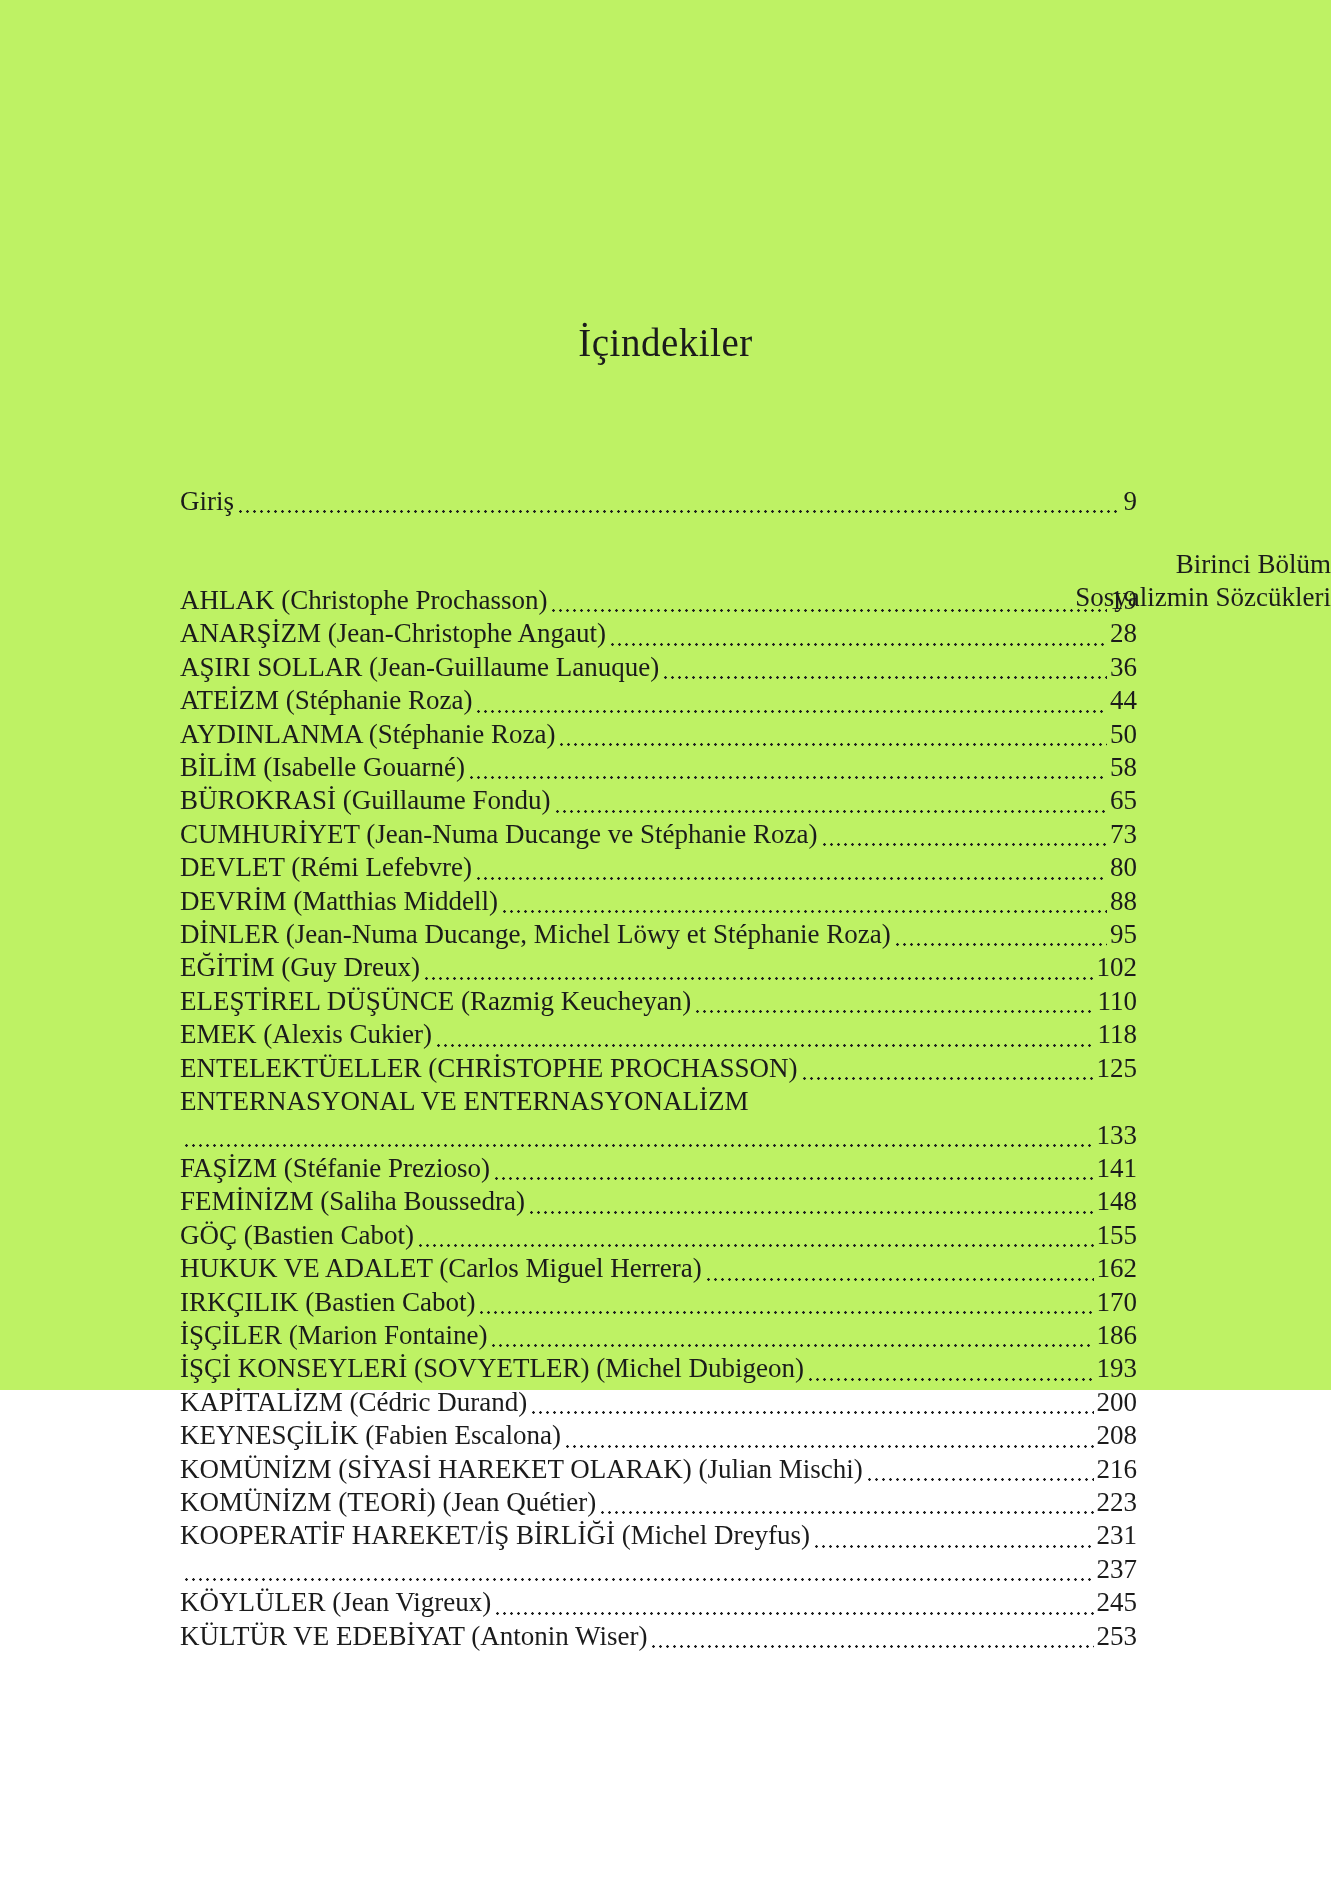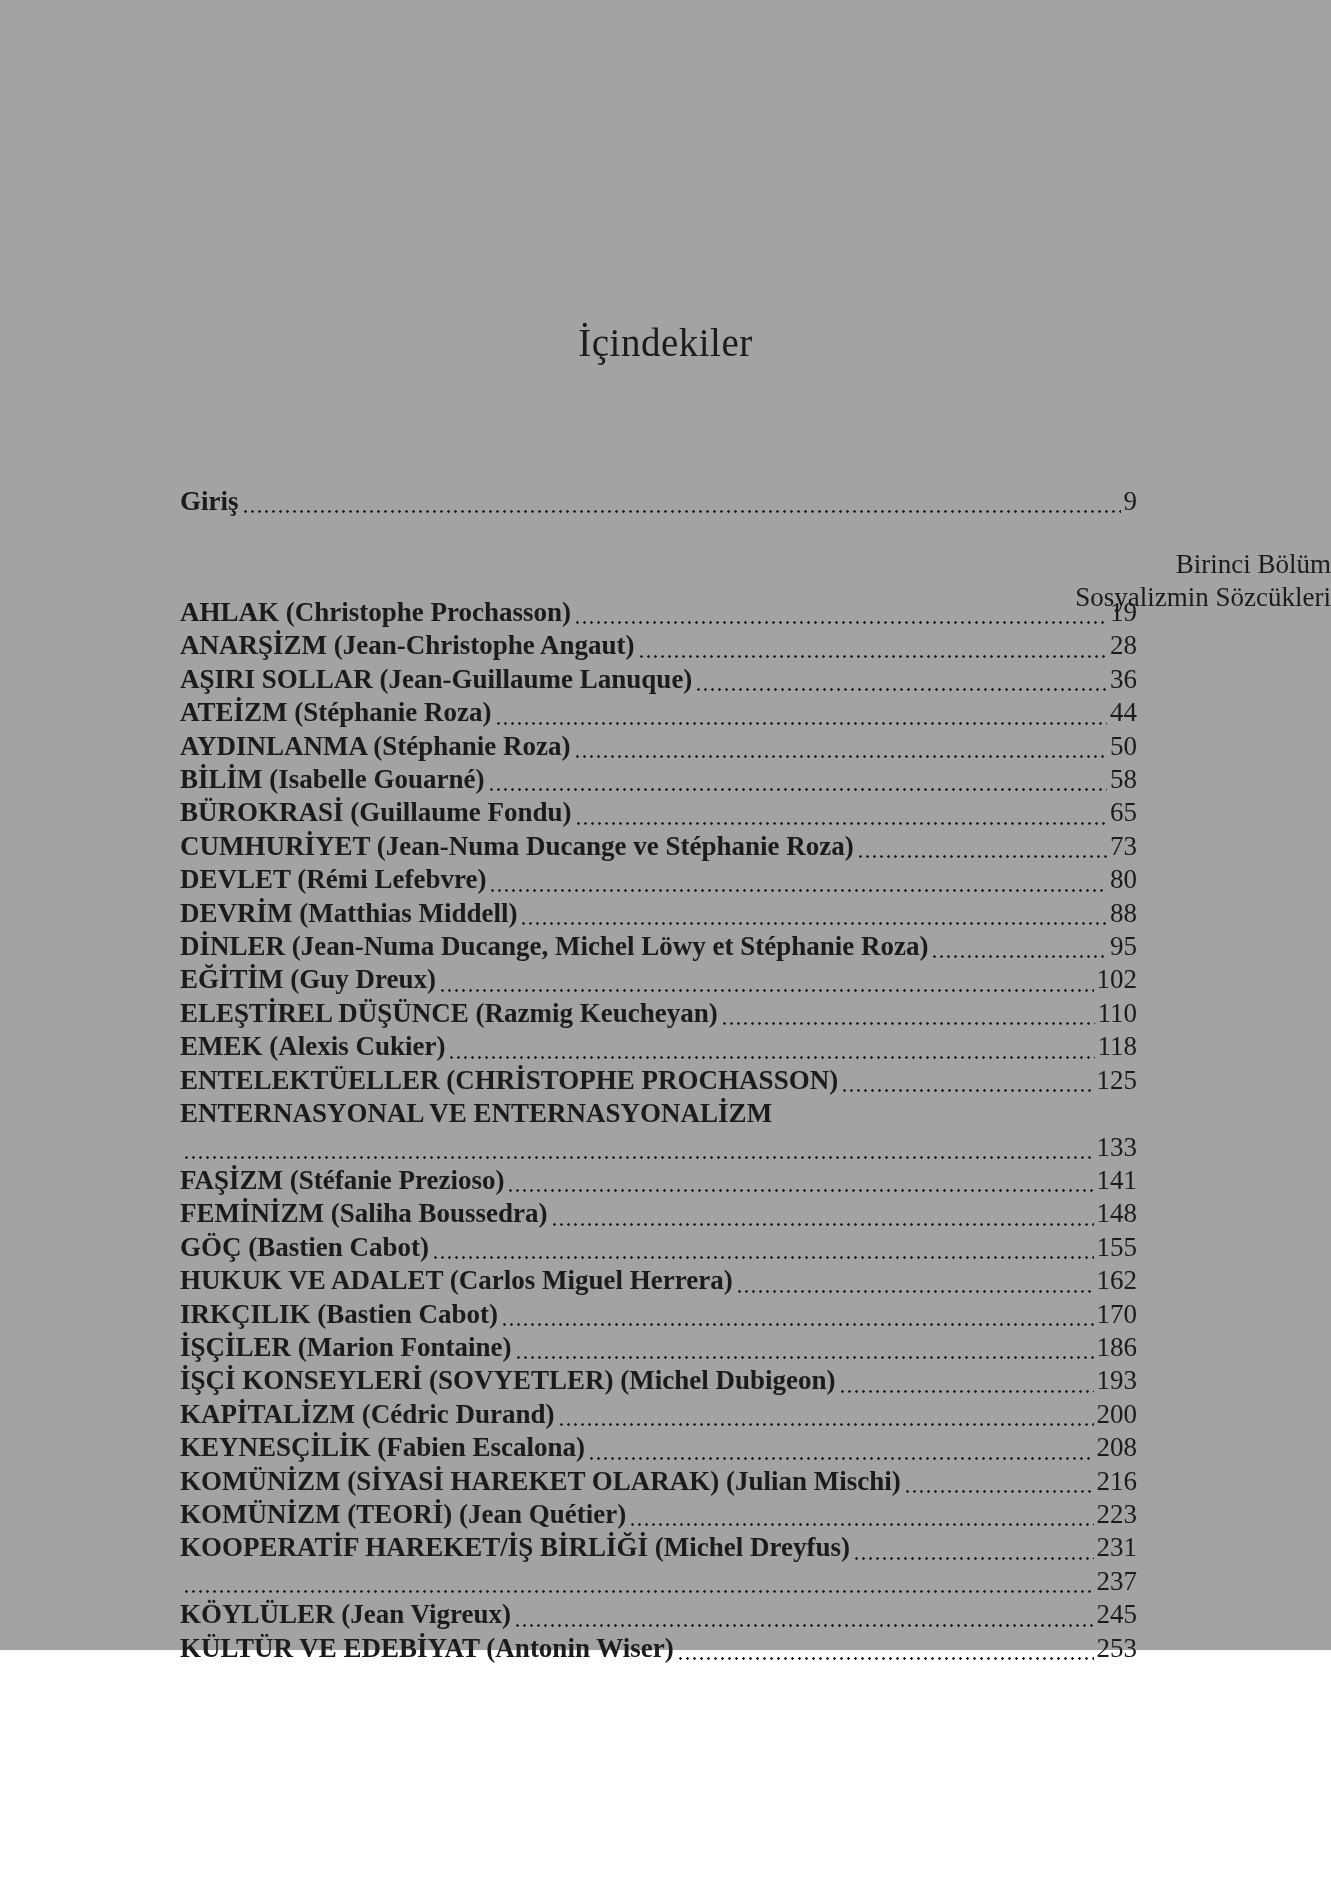--- a/index.html
+++ b/index.html
@@ -3,21 +3,21 @@
 <meta charset="utf-8">
 <style>
   html,body{margin:0;padding:0;}
   body{
     width:1331px;height:1898px;
     background:#ffffff;
     font-family:"Liberation Serif","DejaVu Serif",serif;
     color:#1b1b1b;
     overflow:hidden;
   }
-  .page{position:relative;width:1331px;height:1650px;background:#a3a3a3;}
+  .page{position:relative;width:1331px;height:1390px;background:#bef264;}
 
   .title{
     position:absolute;top:323px;left:0;width:100%;
     text-align:center;
     font-size:39px;line-height:39px;
     letter-spacing:0.5px;
     font-weight:normal;margin:0;
   }
 
   .intro-row{
@@ -25,29 +25,29 @@
   }
 
   .section-head{
     position:absolute;top:548px;left:0;width:100%;
     text-align:center;
     font-size:27px;line-height:33.4px;
   }
   .section-head div{margin:0;text-align:right;}
 
   .toc{
-    position:absolute;top:596px;left:180px;width:957px;
+    position:absolute;top:584px;left:180px;width:957px;
   }
 
   .row{
     display:flex;
     font-size:27px;line-height:33.4px;
     white-space:pre;
   }
-  .t{flex:0 0 auto;font-weight:bold;}
+  .t{flex:0 0 auto;}
   .dots{flex:1 1 auto;position:relative;margin:0 3px 0 5px;min-width:0;}
   .dots::after{
     content:"";
     position:absolute;left:0;right:0;bottom:5px;height:3px;
     background-image:radial-gradient(circle at 1.5px 1.5px,#1e1e1e 1.25px,rgba(0,0,0,0) 1.45px);
     background-size:7px 3px;
     background-repeat:repeat-x;
   }
   .row.nodots .dots::after{display:none;}
   .pg{flex:0 0 auto;text-align:right;}

